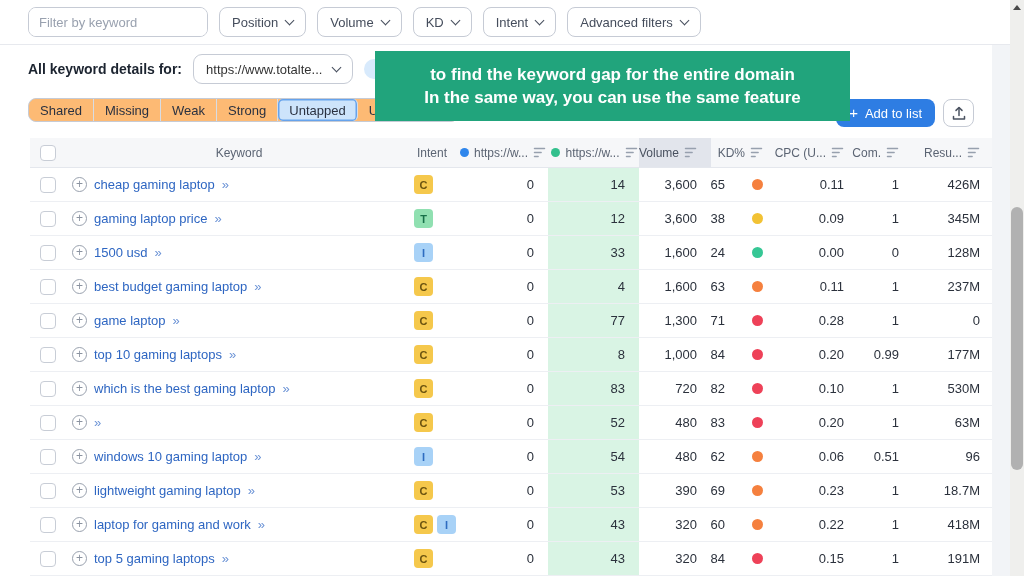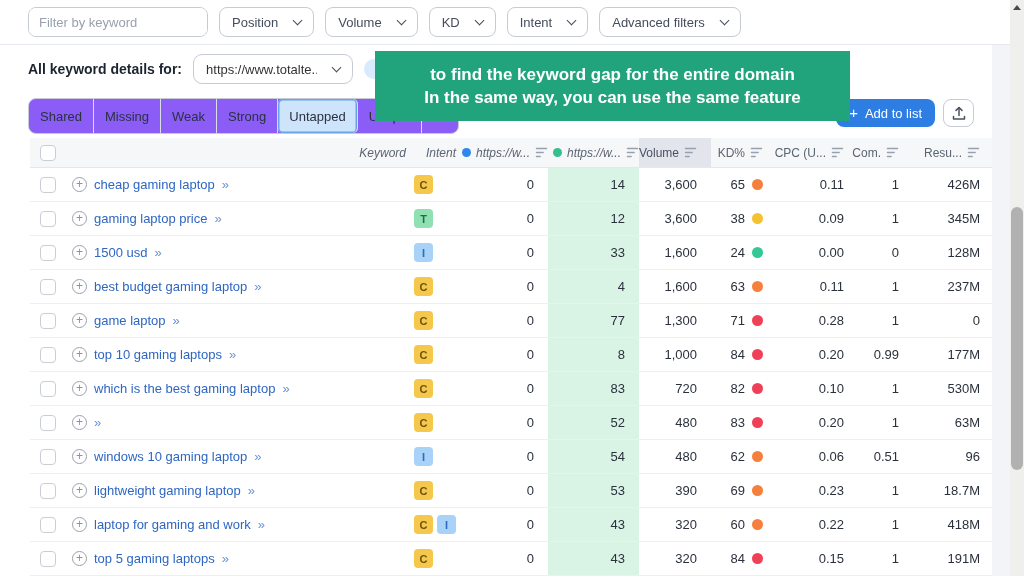--- a/index.html
+++ b/index.html
@@ -5,39 +5,39 @@
   * { margin:0; padding:0; box-sizing:border-box; }
   html,body { width:1024px; height:576px; overflow:hidden; }
   body { position:relative; background:#ffffff; font-family:"Liberation Sans", sans-serif; color:#2b313c; }
 
   
   .topbar { position:absolute; top:0; left:0; width:1010px; height:45px; background:#fff;
             border-bottom:1px solid #e7e9ee; display:flex; align-items:center; padding-left:28px; gap:11px; }
   .search-box { display:flex; height:30px; width:180px; border:1px solid #c6cbd5; border-radius:8px; overflow:hidden; background:#fff; }
   .search-input { border:none; outline:none; flex:1; padding:0 10px; font-size:13px; color:#333; font-family:"Liberation Sans", sans-serif; }
   .search-input::placeholder { color:#99a1af; }
-  .pill { display:flex; align-items:center; gap:16px; border:1px solid #c6cbd5; border-radius:8px;
+  .pill { display:flex; align-items:center; gap:8px; border:1px solid #c6cbd5; border-radius:8px;
           padding:0 12px; height:30px; font-size:13px; color:#454d5c; background:#fff; cursor:pointer; white-space:nowrap; }
   .chevron { width:7px; height:7px; border-right:1.7px solid #454d5c; border-bottom:1.7px solid #454d5c;
              transform:rotate(45deg); margin-top:-4px; flex:0 0 auto; }
 
   
   .details-row { position:absolute; top:54px; left:28px; height:30px; display:flex; align-items:center; gap:11px; }
   .details-label { font-size:14px; font-weight:bold; color:#1c2430; }
   .domain-pill { width:160px; justify-content:space-between; border-radius:9px; color:#333; }
   .you-badge { background:#d8eafc; color:#3a7cd8; font-size:12px; padding:3px 11px; border-radius:12px; }
 
   
   .banner { position:absolute; left:375px; top:51px; width:475px; height:70px; background:#21a47c;
             color:#fff; font-weight:bold; font-size:17px; line-height:1.38; display:flex; flex-direction:column;
             align-items:center; justify-content:center; text-align:center; z-index:5; }
 
   
-  .tabs { position:absolute; top:98px; left:28px; height:36px; display:flex; border:1px solid #c6cbd5;
-          border-radius:8px; background:#8b5cf6; align-items:stretch; }
+  .tabs { position:absolute; top:98px; left:28px; height:24px; display:flex; border:1px solid #c6cbd5;
+          border-radius:8px; background:#fdba74; align-items:stretch; }
   .tab { padding:0 11px; font-size:13px; color:#2a3140; display:flex; align-items:center;
          border-right:1px solid #d8dce3; cursor:pointer; }
   .tab:first-child { border-top-left-radius:7px; border-bottom-left-radius:7px; }
   .tab:last-child { border-right:none; border-top-right-radius:7px; border-bottom-right-radius:7px; }
   .tab.active { background:#cde4fb; box-shadow:inset 0 0 0 1.5px #66a3ec; border-radius:5px; }
 
   
   .actions { position:absolute; top:99px; right:50px; height:28px; display:flex; gap:8px; }
   .add-btn { background:#2e7de3; color:#fff; border:none; border-radius:8px; height:28px; padding:0 13px;
              font-size:13px; display:flex; align-items:center; gap:7px; cursor:pointer; font-family:"Liberation Sans", sans-serif; }
@@ -48,24 +48,24 @@
   
   .table { position:absolute; top:138px; left:30px; width:962px; }
   .thead { display:flex; height:30px; background:#f6f7f9; align-items:stretch; font-size:12px; color:#5b6473;
            border-bottom:1px solid #e4e7ed; }
   .row { display:flex; height:34px; align-items:stretch; border-bottom:1px solid #edeff3; font-size:13px;
          color:#2b313c; background:#fff; }
   .cell { display:flex; align-items:center; height:100%; }
   .right { justify-content:flex-end; padding-right:14px; }
   .col-check { width:40px; } .col-keyword { width:336px; } .col-intent { width:50px; padding-left:8px; gap:4px; }
   .col-site1 { width:92px; } .col-site2 { width:91px; } .col-volume { width:72px; }
-  .col-kd { width:62px; padding-right:10px; } .col-cpc { width:85px; } .col-com { width:55px; }
+  .col-kd { width:62px; padding-right:10px;gap:20px; } .col-cpc { width:85px; } .col-com { width:55px; }
   .col-results { width:79px; padding-right:12px; }
   .hcell { gap:5px; }
-  .hcell.left { padding-left:2px; justify-content:flex-end;font-style:italic; }
+  .hcell.left { padding-left:2px; justify-content:center; }
   .active-col { background:#e2e5ec; color:#49515f; }
   .hdot { width:9px; height:9px; border-radius:50%; flex:0 0 auto; }
   .sort-icon { display:flex; align-items:center; cursor:pointer; }
   .cb { width:16px; height:16px; border:1px solid #c8cdd6; border-radius:4px; background:#fff; margin-left:10px; cursor:pointer; flex:0 0 auto; }
   .kw-cell { gap:7px; padding-left:2px; }
   .plus-circle { width:15px; height:15px; border:1px solid #99a1ae; border-radius:50%; color:#8b93a0;
                  display:flex; align-items:center; justify-content:center; font-size:12px; line-height:11px; cursor:pointer; flex:0 0 auto; }
   .kw-link { color:#2e66c2; cursor:pointer; white-space:nowrap; }
   .kw-arrows { color:#6b93d6; cursor:pointer; letter-spacing:-1px; }
   .intent-badge { width:19px; height:19px; border-radius:4px; font-size:11px; font-weight:bold;

